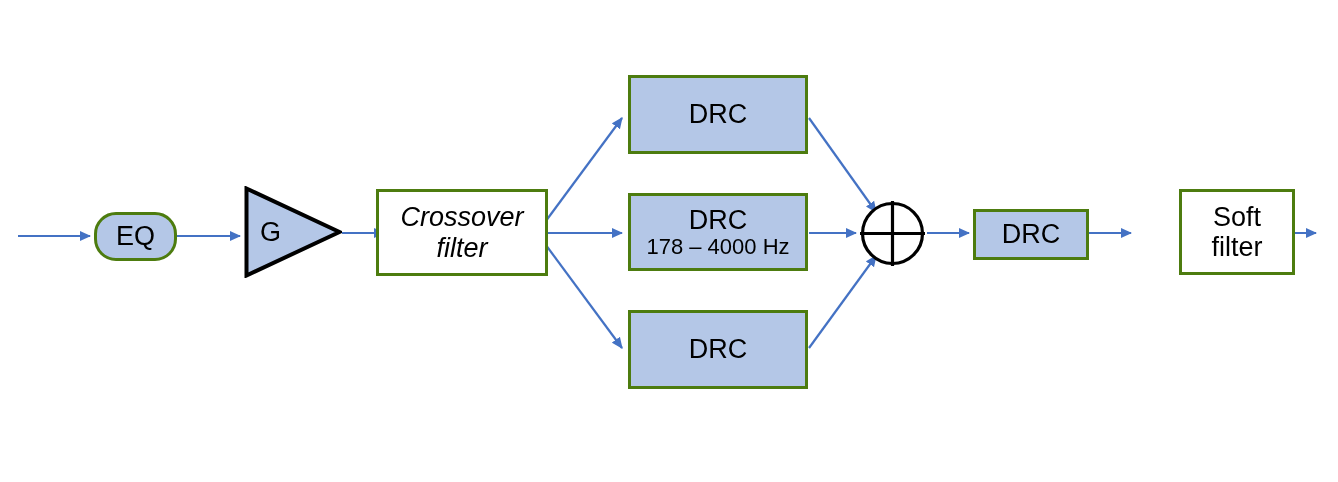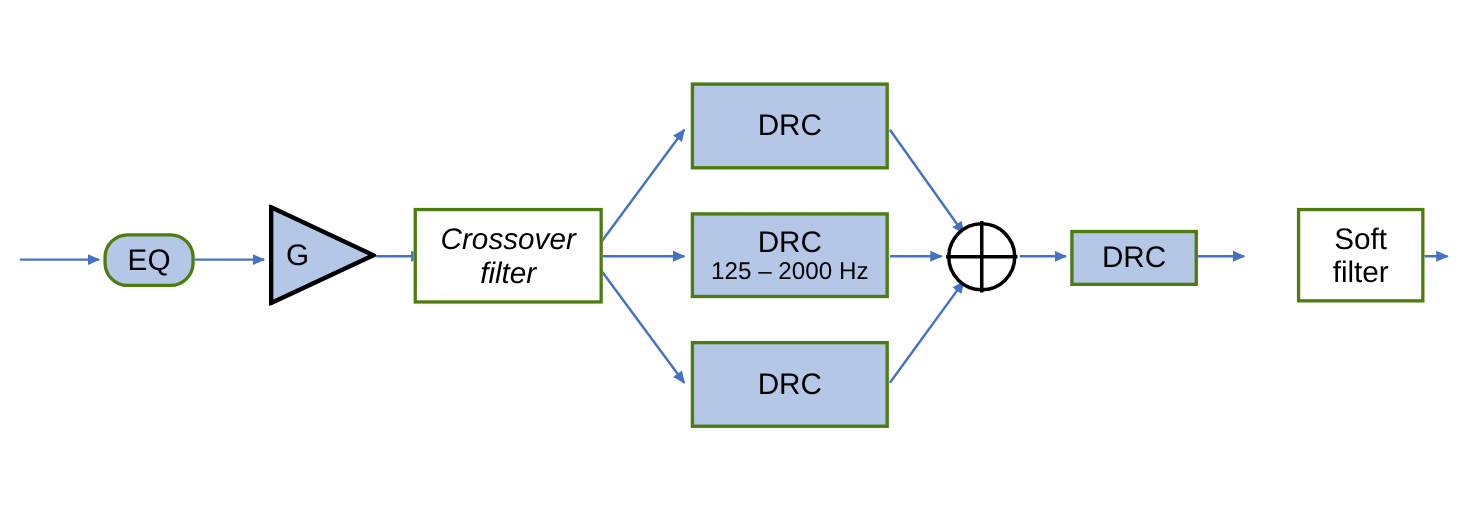--- a/index.html
+++ b/index.html
@@ -136,21 +136,21 @@
     <span class="lbl-two">Crossover</span>
     <span class="lbl-two">filter</span>
   </div>
 
   <div class="block filled" id="blk-drc-low">
     <span class="lbl-main">DRC</span>
   </div>
 
   <div class="block filled" id="blk-drc-mid">
     <span class="lbl-main">DRC</span>
-    <span class="lbl-sub">125 – 2000 Hz</span>
+    <span class="lbl-sub">178 – 4000 Hz</span>
   </div>
 
   <div class="block filled" id="blk-drc-high">
     <span class="lbl-main">DRC</span>
   </div>
 
   <div id="summer">
     <svg width="67" height="67" viewBox="0 0 67 67" xmlns="http://www.w3.org/2000/svg">
       <circle cx="33.5" cy="33.5" r="30" fill="#ffffff" stroke="#000000" stroke-width="3.2"></circle>
       <line x1="33.5" y1="1" x2="33.5" y2="66" stroke="#000000" stroke-width="3.2"></line>

